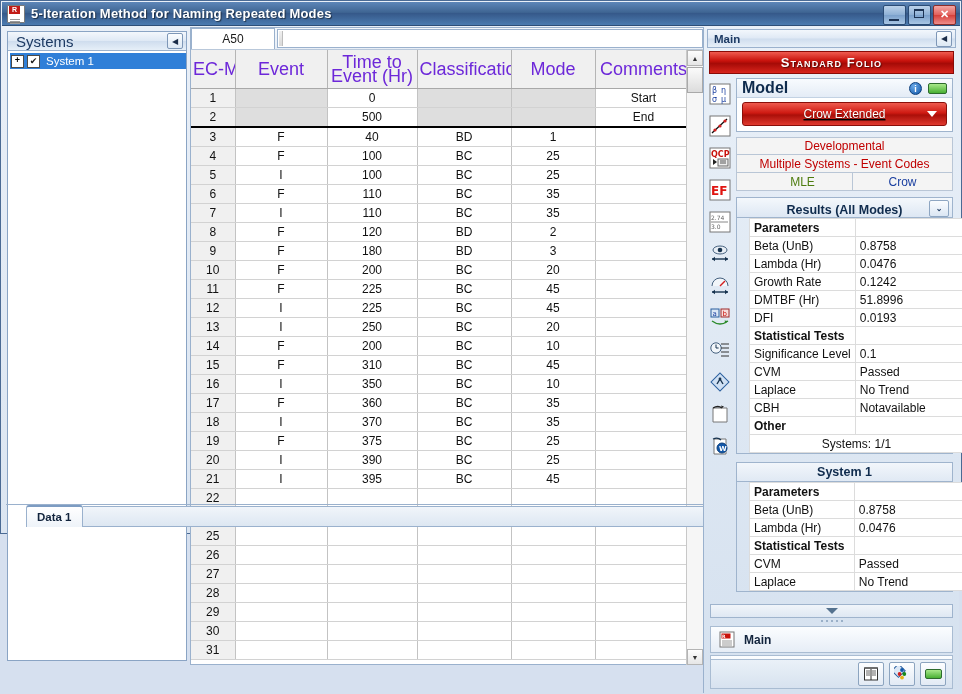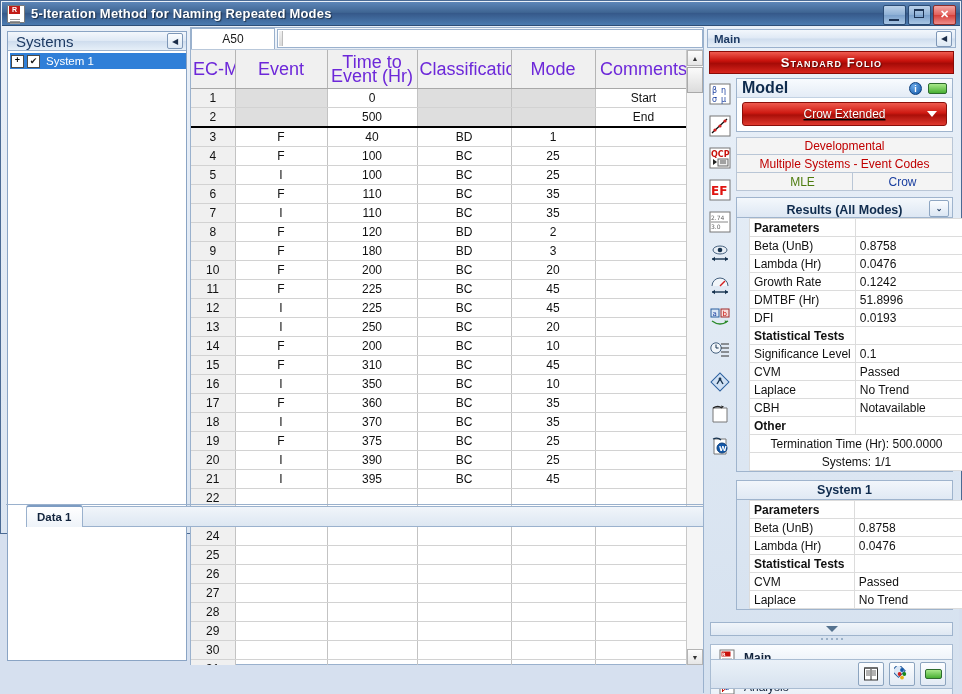--- a/index.html
+++ b/index.html
@@ -574,28 +574,20 @@
               </tr>
               <tr>
                 <td class="rowhdr">23</td>
                 <td></td>
                 <td></td>
                 <td></td>
                 <td></td>
                 <td></td>
               </tr>
               <tr>
-                <td class="rowhdr">24</td>
-                <td></td>
-                <td></td>
-                <td></td>
-                <td></td>
-                <td></td>
-              </tr>
-              <tr>
                 <td class="rowhdr">25</td>
                 <td></td>
                 <td></td>
                 <td></td>
                 <td></td>
                 <td></td>
               </tr>
               <tr>
                 <td class="rowhdr">26</td>
                 <td></td>
@@ -861,23 +853,20 @@
                   <td class="k">Laplace</td>
                   <td>No Trend</td>
                 </tr>
                 <tr>
                   <td class="k">CBH</td>
                   <td>Notavailable</td>
                 </tr>
                 <tr class="sec">
                   <td class="k">Other</td>
                   <td></td>
-                </tr>
-                <tr class="full">
-                  <td colspan="2">Termination Time (Hr): 500.0000</td>
                 </tr>
                 <tr class="full">
                   <td colspan="2">Systems: 1/1</td>
                 </tr>
               </tbody>
           </table>
         </div>
 
         <div class="sys-sub-hdr">System 1</div>
         <div class="kv-outer">

